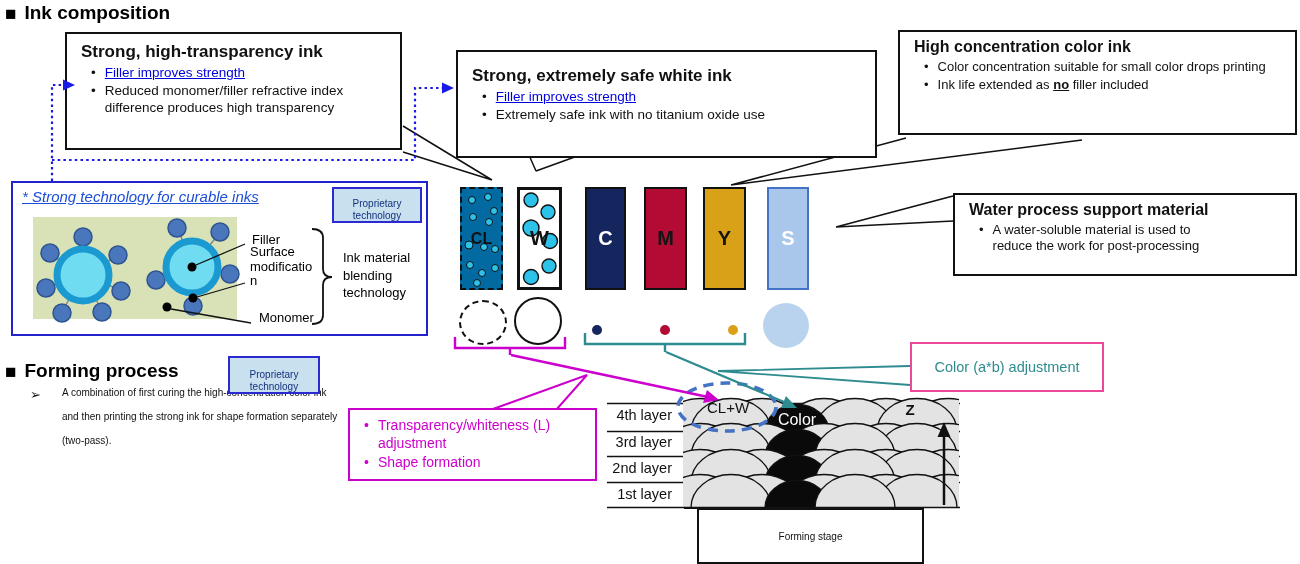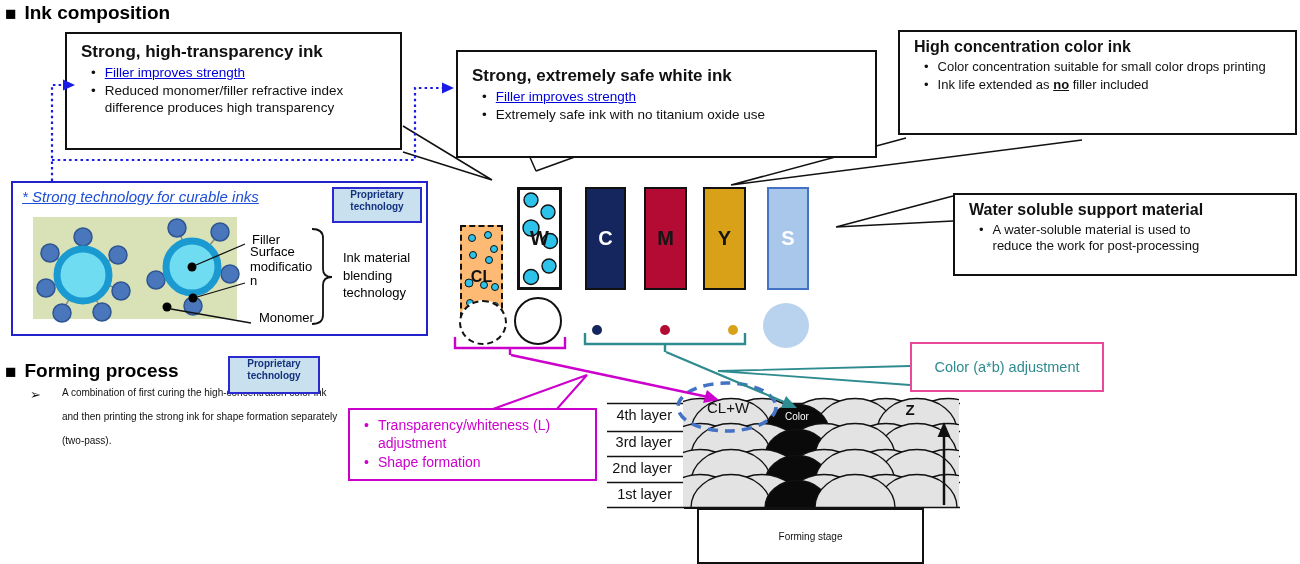--- a/index.html
+++ b/index.html
@@ -14,36 +14,36 @@
   .sec-title .sq{font-size:19px;line-height:1;}
 
   .callout{position:absolute;background:#fff;border:2px solid #111;z-index:1;}
   .callout .title{font-weight:bold;font-size:17px;margin:8px 12px 3px 14px;white-space:nowrap;}
   .callout .title.sm{font-size:16px;}
   .brow{display:flex;gap:9px;margin:2px 0 0 24px;font-size:13.5px;line-height:1.22;}
   .brow .bm{flex:0 0 auto;}
   .link{color:#0000dd;text-decoration:underline;cursor:pointer;}
   .emph{font-weight:bold;text-decoration:underline;}
 
-  .badge{background:#c9e0ef;border:2px solid #2a2ad0;color:#14327e;font-weight:bold;
-         font-size:10px;line-height:1.15;text-align:center;display:flex;align-items:flex-start;
+  .badge{background:#c9e0ef;border:2px solid #2a2ad0;color:#14327e;font-weight:normal;
+         font-size:10px;line-height:1.15;text-align:center;display:flex;align-items:flex-end;
          justify-content:center;z-index:2;}
   .badge span{width:66px;}
 
   .techbox{position:absolute;left:11px;top:181px;width:413px;height:151px;border:2px solid #2222cc;
            background:#fff;z-index:1;}
   .techtitle{position:absolute;left:9px;top:5px;font-size:15px;font-weight:normal;font-style:italic;
              text-decoration:underline;color:#1d4ed8;white-space:nowrap;}
   .techlabel{position:absolute;font-size:13px;color:#000;line-height:1.12;}
 
   .ink{position:absolute;top:187px;height:103px;display:flex;align-items:center;justify-content:center;
        font-weight:bold;z-index:1;box-sizing:border-box;}
   .ink .lbl{position:relative;z-index:2;}
   .ink svg{position:absolute;left:0;top:0;z-index:1;}
-  .ink-cl{left:460px;width:43px;border:2px dashed #111;background:#fdba74;font-size:16px;margin-top:38px;}
+  .ink-cl{left:460px;width:43px;border:2px dashed #111;background:#0369a1;font-size:16px;}
   .ink-w {left:517px;width:45px;border:3px solid #111;background:#fff;font-size:20px;}
   .ink-c {left:585px;width:41px;border:2px solid #111;background:#15265e;color:#fff;font-size:20px;}
   .ink-m {left:644px;width:43px;border:2px solid #111;background:#b30b33;color:#151515;font-size:20px;}
   .ink-y {left:703px;width:43px;border:2px solid #111;background:#d9a118;color:#151515;font-size:20px;}
   .ink-s {left:767px;width:42px;border:2px solid #4472c4;background:#a9c7ea;color:#fff;font-size:20px;}
 
   .drop{position:absolute;border-radius:50%;z-index:1;}
   .drop-cl{left:459px;top:300px;width:44px;height:41px;border:2px dashed #111;background:#fff;}
   .drop-w{left:514px;top:297px;width:44px;height:44px;border:2px solid #111;background:#fff;}
   .dot{position:absolute;width:10px;height:10px;border-radius:50%;z-index:1;}
@@ -53,21 +53,21 @@
            background:#fff;color:#cc00cc;font-size:14px;z-index:1;}
   .pinkbox .brow{font-size:14px;margin-left:14px;margin-top:4px;line-height:1.28;}
   .tealbox{position:absolute;left:910px;top:342px;width:190px;height:46px;border:2px solid #ec4899;
            background:#fff;color:#2e8b8f;font-size:14.5px;display:flex;align-items:center;
            justify-content:center;z-index:1;}
 
   .laylabel{position:absolute;width:70px;text-align:right;font-size:14.5px;z-index:2;}
   .clw{position:absolute;left:693px;top:399px;width:70px;text-align:center;font-weight:normal;
        font-size:15px;z-index:2;}
   .colorlbl{position:absolute;left:773px;top:411px;width:48px;text-align:center;color:#fff;
-            font-size:10px;z-index:2;}
+            font-size:16px;z-index:2;}
   .zlbl{position:absolute;left:880px;top:401px;width:60px;text-align:center;font-weight:bold;
         font-size:15px;z-index:2;}
   .stage{position:absolute;left:697px;top:508px;width:223px;height:52px;border:2px solid #111;
          background:#fff;display:flex;align-items:center;justify-content:center;font-size:10px;z-index:1;}
 
   .fbullet-marker{position:absolute;left:30px;top:387px;font-size:13px;z-index:1;}
   .fbullet{position:absolute;left:62px;top:381px;width:280px;font-size:10px;line-height:2.42;z-index:1;}
 </style>
 </head>
 <body>
@@ -209,21 +209,21 @@
       <span class="bm">•</span>
       <span style="width:330px;">Color concentration suitable for small color drops printing</span>
     </div>
     <div class="brow" style="font-size:13px;">
       <span class="bm">•</span>
       <span><span>Ink life extended as </span><span class="emph">no</span><span> filler included</span></span>
     </div>
   </div>
 
   <div class="callout" style="left:953px;top:193px;width:340px;height:79px;">
-    <div class="title sm" style="margin-top:6px;">Water soluble support material</div>
+    <div class="title sm" style="margin-top:6px;">Water process support material</div>
     <div class="brow" style="font-size:13px;">
       <span class="bm">•</span>
       <span style="width:238px;">A water-soluble material is used to reduce the work for post-processing</span>
     </div>
   </div>
 
   <div class="techbox">
     <div class="techtitle">* Strong technology for curable inks</div>
     <div class="badge abs" style="right:4px;top:4px;width:86px;height:32px;">
       <span>Proprietary technology</span>

